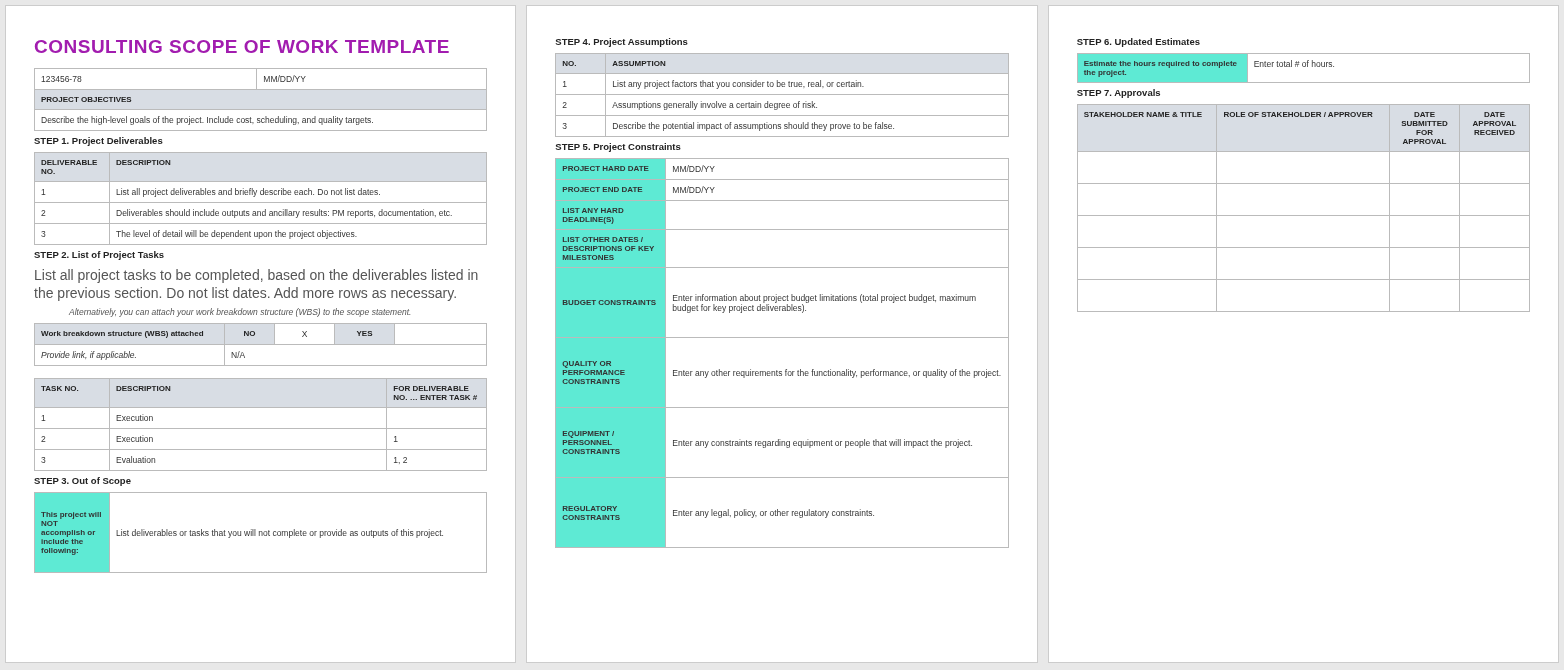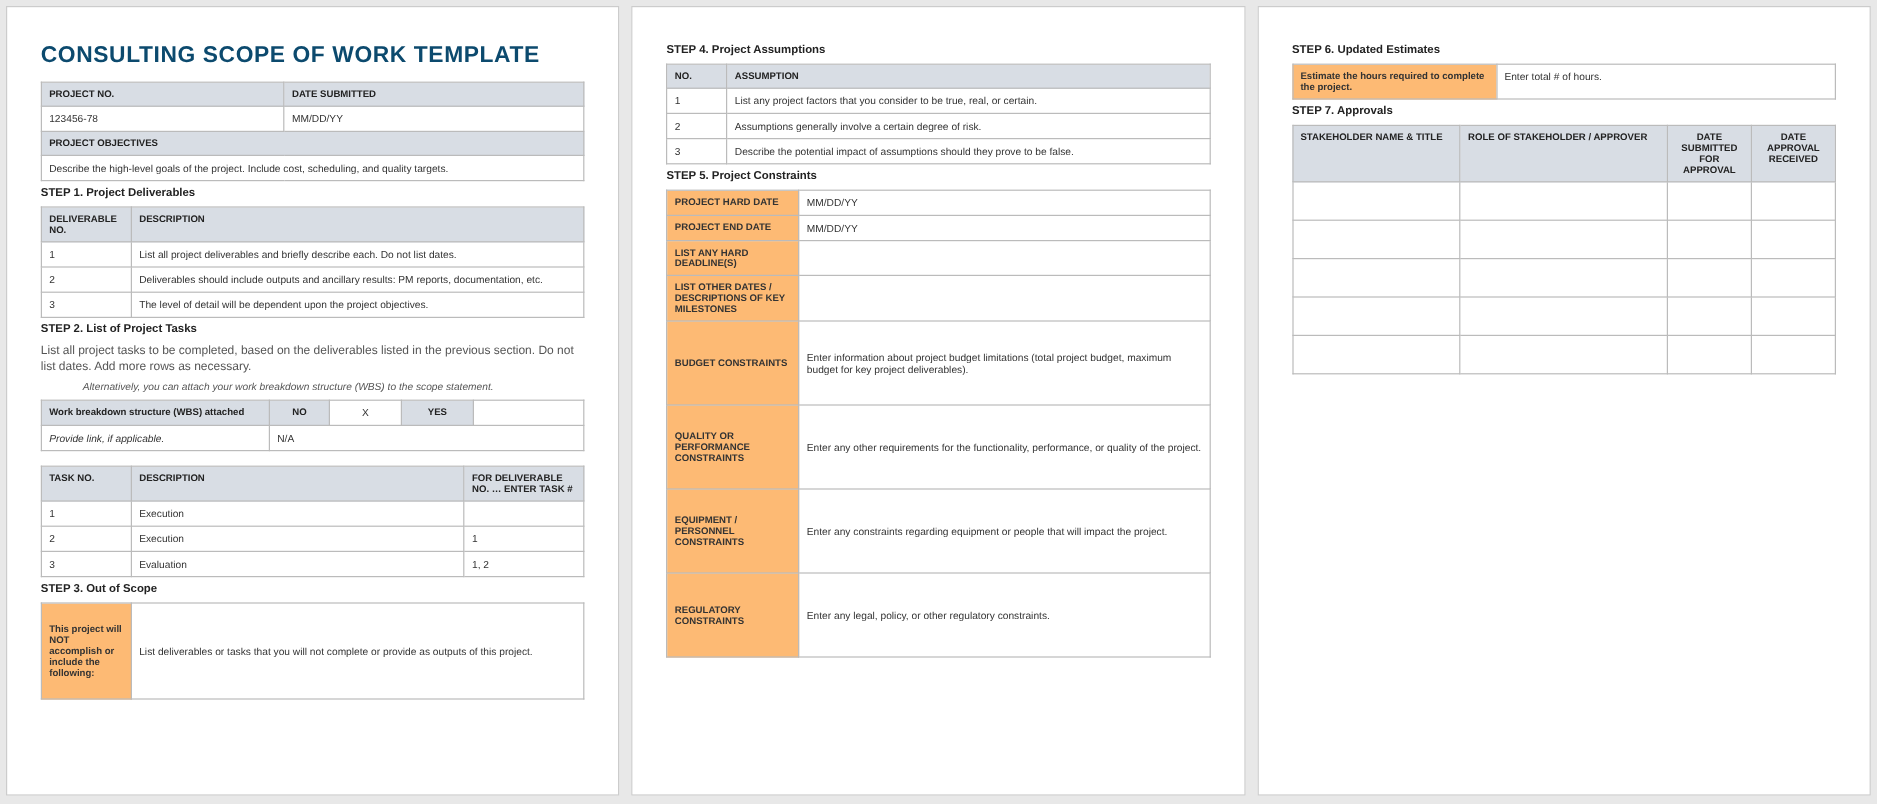--- a/index.html
+++ b/index.html
@@ -1,48 +1,44 @@
 <!DOCTYPE html>
 <html><head>
 <meta charset="utf-8">
 <style>
 * { margin: 0; padding: 0; box-sizing: border-box; }
 body { background: #e8e8e8; padding: 5px; font-family: Arial, Helvetica, sans-serif; font-size: 9px; color: #333; }
 .pages { display: flex; gap: 10px; }
 .page { background: #fff; border: 1px solid #ccc; width: 515px; height: 658px; padding: 30px 28px; }
-.title { font-size: 19px; font-weight: bold; color: #0c4a6e; letter-spacing: 0.5px; margin-bottom: 10px; }
+.title { font-size: 19px; font-weight: bold; color: #a21caf; letter-spacing: 0.5px; margin-bottom: 10px; }
 .step-head { font-weight: bold; font-size: 9.5px; color: #222; margin-top: 4px; margin-bottom: 6px; }
-.step-desc { font-size: 10px; color: #555; margin-bottom: 5px; line-height: 1.3; }
+.step-desc { font-size: 14px; color: #555; margin-bottom: 5px; line-height: 1.3; }
 .step-italic { font-size: 8.5px; font-style: italic; color: #555; margin-bottom: 6px; margin-left: 35px; }
 table { width: 100%; border-collapse: collapse; font-size: 8.5px; }
 th, td { border: 1px solid #bbb; padding: 5px 6px; text-align: left; vertical-align: top; }
 th { background: #d8dde4; font-weight: bold; font-size: 8px; color: #222; }
-td.shade { background: #fdba74; font-weight: bold; font-size: 8px; }
+td.shade { background: #5eead4; font-weight: bold; font-size: 8px; }
 .tall td { height: 54px; vertical-align: middle; }
 .tall td.shade { vertical-align: middle; }
 .approvals-row { height: 32px; }
 .center { text-align: center; }
 .narrow { width: 50px; }
 .narrow2 { width: 110px; }
 .narrow3 { width: 75px; }
 </style>
 </head>
 <body>
 
 <div class="pages">
 
 <div class="page">
   <div class="title">CONSULTING SCOPE OF WORK TEMPLATE</div>
 
   <table>
     <tbody>
-          <tr>
-      <th>PROJECT NO.</th>
-      <th>DATE SUBMITTED</th>
-    </tr>
     <tr>
       <td>123456-78</td>
       <td>MM/DD/YY</td>
     </tr>
     <tr>
             <th colspan="2">PROJECT OBJECTIVES</th>
           </tr>
     <tr>
             <td colspan="2">Describe the high-level goals of the project. Include cost, scheduling, and quality targets.</td>
           </tr>

